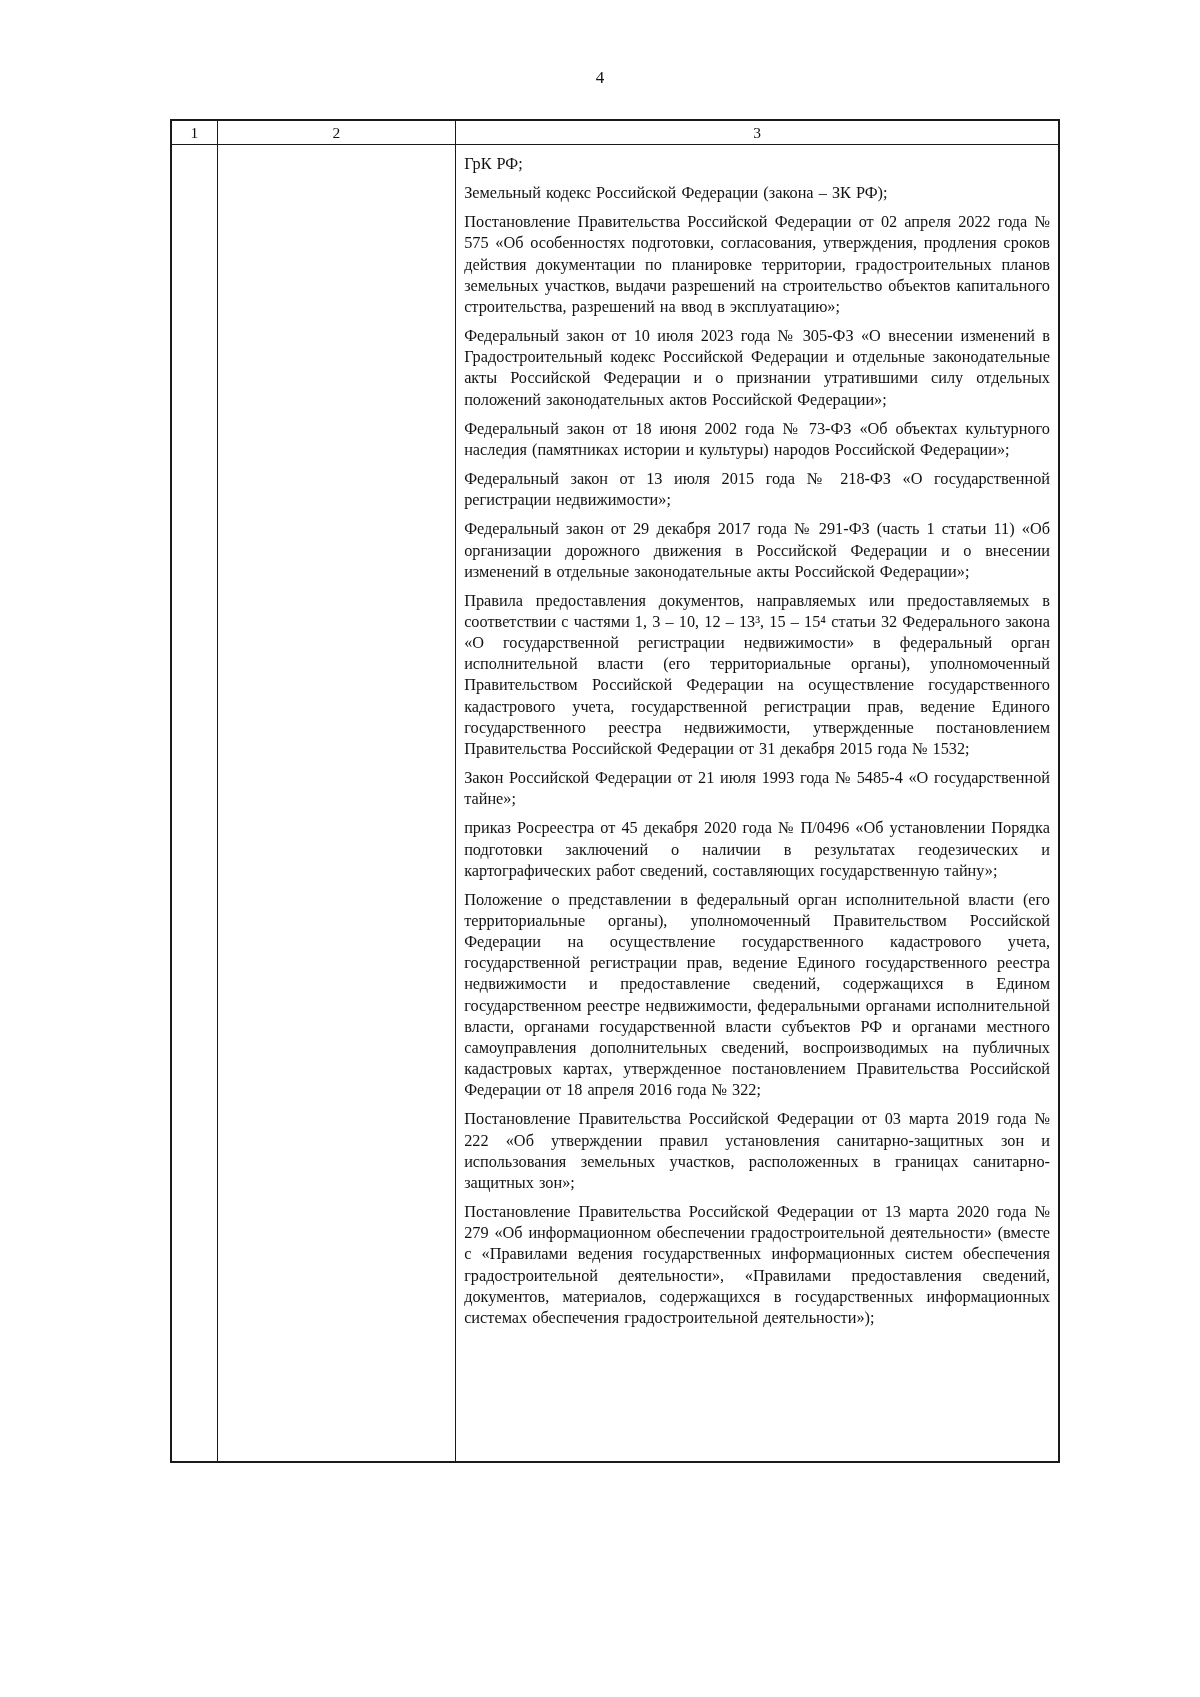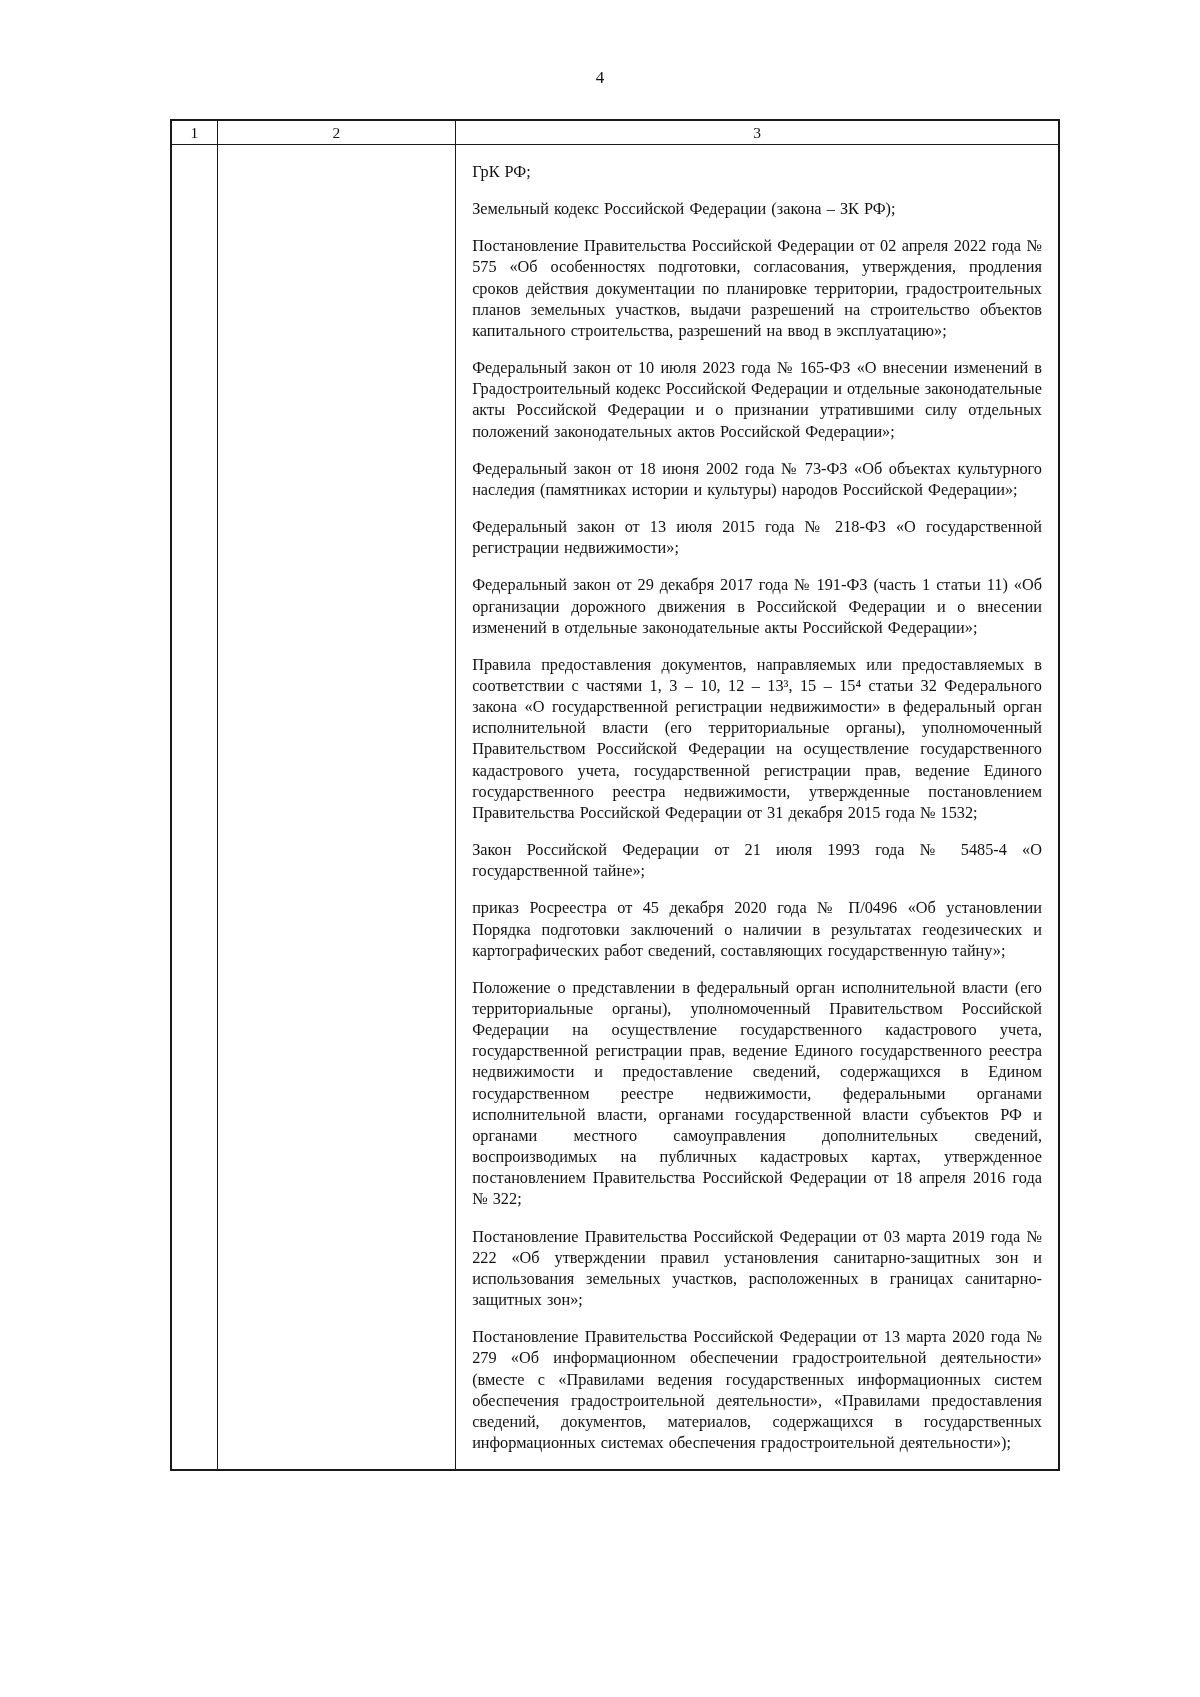--- a/index.html
+++ b/index.html
@@ -51,21 +51,21 @@
     line-height: 23px;
     padding: 0;
   }
   td.cell-text {
     padding: 1px 9px 6px 9px;
   }
   td.cell-body {
     height: 1316px;
   }
   .cell-text p {
-    margin: 16px;
+    margin: 8px;
     font-size: 16.3px;
     line-height: 21.15px;
     text-align: justify;
     word-spacing: 1px;
   }
 </style>
 </head>
 <body>
 
 <div class="page">
@@ -87,24 +87,24 @@
     </thead>
     <tbody>
       <tr>
         <td class="cell-body"></td>
         <td class="cell-body"></td>
         <td class="cell-body cell-text">
 
         <p>ГрК РФ;</p>
             <p>Земельный кодекс Российской Федерации (закона – ЗК РФ);</p>
             <p>Постановление Правительства Российской Федерации от 02 апреля 2022 года № 575 «Об особенностях подготовки, согласования, утверждения, продления сроков действия документации по планировке территории, градостроительных планов земельных участков, выдачи разрешений на строительство объектов капитального строительства, разрешений на ввод в эксплуатацию»;</p>
-            <p>Федеральный закон от 10 июля 2023 года № 165-ФЗ «О внесении изменений в Градостроительный кодекс Российской Федерации и отдельные законодательные акты Российской Федерации и о признании утратившими силу отдельных положений законодательных актов Российской Федерации»;</p>
+            <p>Федеральный закон от 10 июля 2023 года № 305-ФЗ «О внесении изменений в Градостроительный кодекс Российской Федерации и отдельные законодательные акты Российской Федерации и о признании утратившими силу отдельных положений законодательных актов Российской Федерации»;</p>
             <p>Федеральный закон от 18 июня 2002 года № 73-ФЗ «Об объектах культурного наследия (памятниках истории и культуры) народов Российской Федерации»;</p>
             <p>Федеральный закон от 13 июля 2015 года № 218-ФЗ «О государственной регистрации недвижимости»;</p>
-            <p>Федеральный закон от 29 декабря 2017 года № 191-ФЗ (часть 1 статьи 11) «Об организации дорожного движения в Российской Федерации и о внесении изменений в отдельные законодательные акты Российской Федерации»;</p>
+            <p>Федеральный закон от 29 декабря 2017 года № 291-ФЗ (часть 1 статьи 11) «Об организации дорожного движения в Российской Федерации и о внесении изменений в отдельные законодательные акты Российской Федерации»;</p>
             <p>Правила предоставления документов, направляемых или предоставляемых в соответствии с частями 1, 3 – 10, 12 – 13³, 15 – 15⁴ статьи 32 Федерального закона «О государственной регистрации недвижимости» в федеральный орган исполнительной власти (его территориальные органы), уполномоченный Правительством Российской Федерации на осуществление государственного кадастрового учета, государственной регистрации прав, ведение Единого государственного реестра недвижимости, утвержденные постановлением Правительства Российской Федерации от 31 декабря 2015 года № 1532;</p>
             <p>Закон Российской Федерации от 21 июля 1993 года № 5485-4 «О государственной тайне»;</p>
             <p>приказ Росреестра от 45 декабря 2020 года № П/0496 «Об установлении Порядка подготовки заключений о наличии в результатах геодезических и картографических работ сведений, составляющих государственную тайну»;</p>
             <p>Положение о представлении в федеральный орган исполнительной власти (его территориальные органы), уполномоченный Правительством Российской Федерации на осуществление государственного кадастрового учета, государственной регистрации прав, ведение Единого государственного реестра недвижимости и предоставление сведений, содержащихся в Едином государственном реестре недвижимости, федеральными органами исполнительной власти, органами государственной власти субъектов РФ и органами местного самоуправления дополнительных сведений, воспроизводимых на публичных кадастровых картах, утвержденное постановлением Правительства Российской Федерации от 18 апреля 2016 года № 322;</p>
             <p>Постановление Правительства Российской Федерации от 03 марта 2019 года № 222 «Об утверждении правил установления санитарно-защитных зон и использования земельных участков, расположенных в границах санитарно-защитных зон»;</p>
             <p>Постановление Правительства Российской Федерации от 13 марта 2020 года № 279 «Об информационном обеспечении градостроительной деятельности» (вместе с «Правилами ведения государственных информационных систем обеспечения градостроительной деятельности», «Правилами предоставления сведений, документов, материалов, содержащихся в государственных информационных системах обеспечения градостроительной деятельности»);</p>
           </td>
       </tr>
     </tbody>
   </table>

